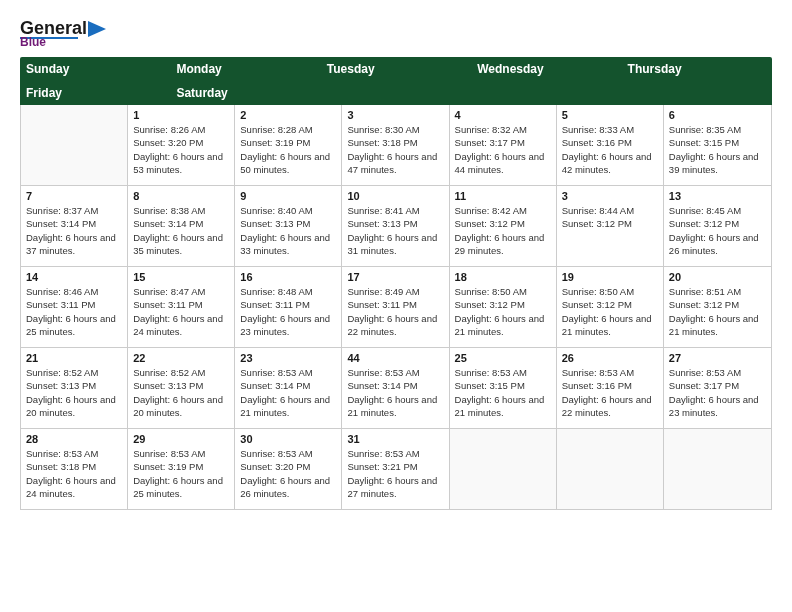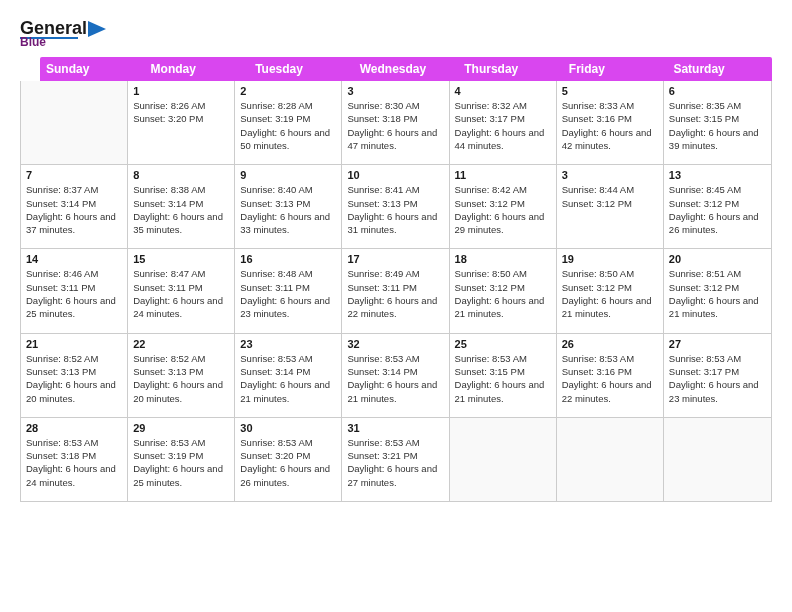--- a/index.html
+++ b/index.html
@@ -41,24 +41,23 @@
       font-weight: normal;
       color: #444;
     }
     .calendar {
       flex: 1;
       display: flex;
       flex-direction: column;
     }
     .cal-header-row {
       display: grid;
-      grid-template-columns: repeat(7, 1fr);
-      background: #d946ef;
+      grid-template-columns: repeat(5, 1fr);
+      background: #14532d;
       border-radius: 2px 2px 0 0;
-      margin-left: 20px;
     }
     .cal-header-cell {
       color: #fff;
       font-size: 12px;
       font-weight: bold;
       padding: 5px 6px;
       text-align: left;
     }
     .cal-body {
       flex: 1;
@@ -132,20 +131,21 @@
         <div class="cal-header-cell">Friday</div>
         <div class="cal-header-cell">Saturday</div>
       </div>
     <div class="cal-body">
     <div class="cal-week">
           <div class="cal-cell empty"></div>
           <div class="cal-cell">
             <div class="day-num">1</div>
             <div class="cell-line">Sunrise: 8:26 AM</div>
             <div class="cell-line">Sunset: 3:20 PM</div>
+            <div class="cell-line">Daylight: 6 hours and 53 minutes.</div>
           </div>
           <div class="cal-cell">
             <div class="day-num">2</div>
             <div class="cell-line">Sunrise: 8:28 AM</div>
             <div class="cell-line">Sunset: 3:19 PM</div>
             <div class="cell-line">Daylight: 6 hours and 50 minutes.</div>
           </div>
           <div class="cal-cell">
             <div class="day-num">3</div>
             <div class="cell-line">Sunrise: 8:30 AM</div>
@@ -271,21 +271,21 @@
             <div class="cell-line">Sunset: 3:13 PM</div>
             <div class="cell-line">Daylight: 6 hours and 20 minutes.</div>
           </div>
           <div class="cal-cell">
             <div class="day-num">23</div>
             <div class="cell-line">Sunrise: 8:53 AM</div>
             <div class="cell-line">Sunset: 3:14 PM</div>
             <div class="cell-line">Daylight: 6 hours and 21 minutes.</div>
           </div>
           <div class="cal-cell">
-            <div class="day-num">32</div>
+            <div class="day-num">44</div>
             <div class="cell-line">Sunrise: 8:53 AM</div>
             <div class="cell-line">Sunset: 3:14 PM</div>
             <div class="cell-line">Daylight: 6 hours and 21 minutes.</div>
           </div>
           <div class="cal-cell">
             <div class="day-num">25</div>
             <div class="cell-line">Sunrise: 8:53 AM</div>
             <div class="cell-line">Sunset: 3:15 PM</div>
             <div class="cell-line">Daylight: 6 hours and 21 minutes.</div>
           </div>

